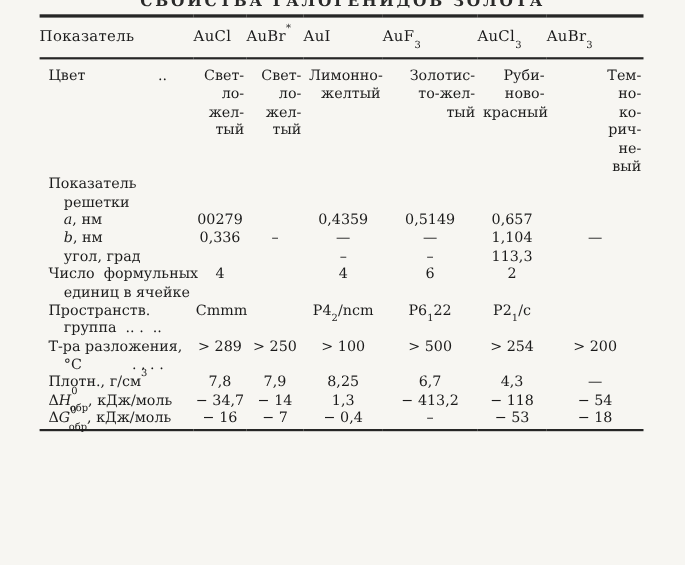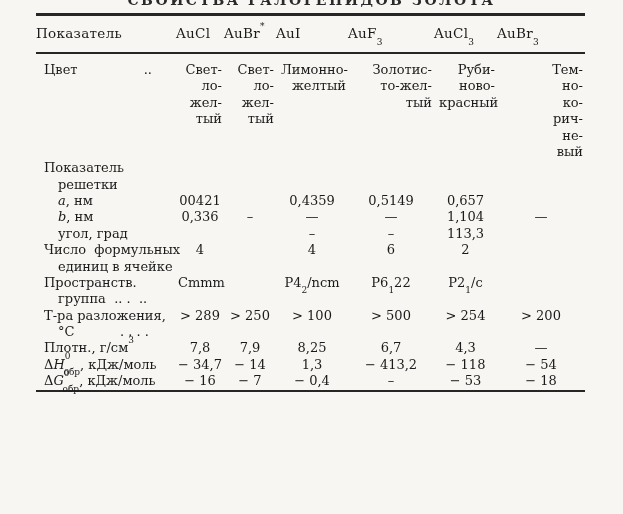--- a/index.html
+++ b/index.html
@@ -108,21 +108,21 @@
 решетки</td>
           <td class="cell"></td>
           <td class="cell"></td>
           <td class="cell"></td>
           <td class="cell"></td>
           <td class="cell"></td>
           <td class="cell"></td>
         </tr>
         <tr class="sub">
           <td class="lbl"><i>a</i>, нм</td>
-          <td class="cell">00421</td>
+          <td class="cell">00279</td>
           <td class="cell"></td>
           <td class="cell">0,4359</td>
           <td class="cell">0,5149</td>
           <td class="cell">0,657</td>
           <td class="cell"></td>
         </tr>
         <tr class="sub">
           <td class="lbl"><i>b</i>, нм</td>
           <td class="cell">0,336</td>
           <td class="cell">–</td>

